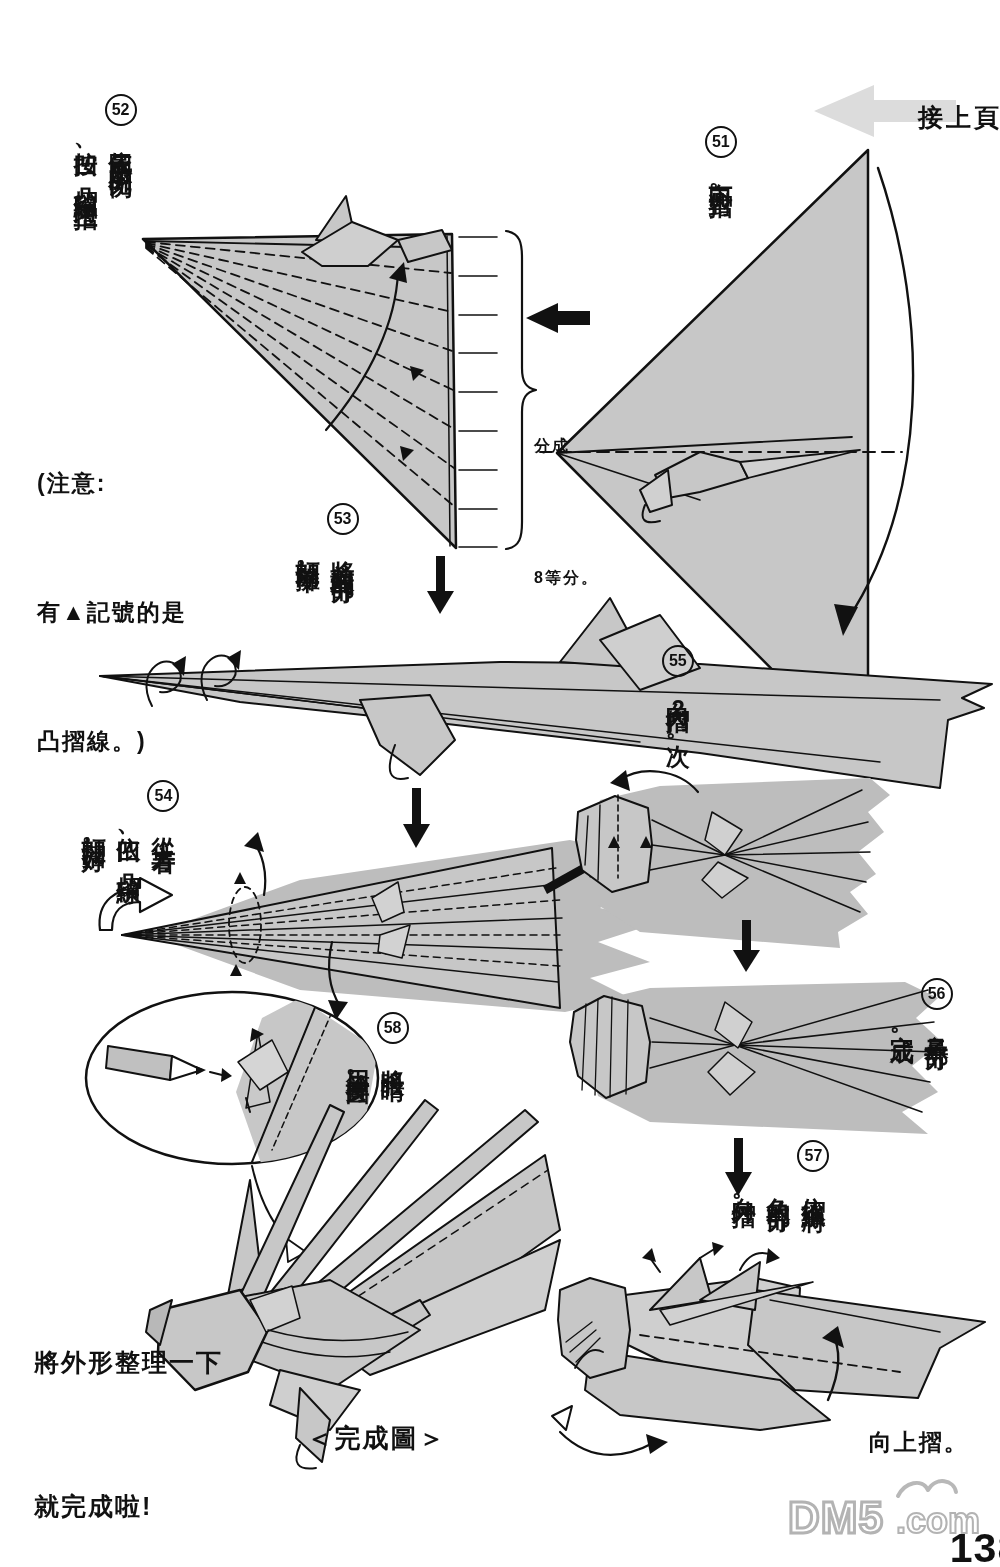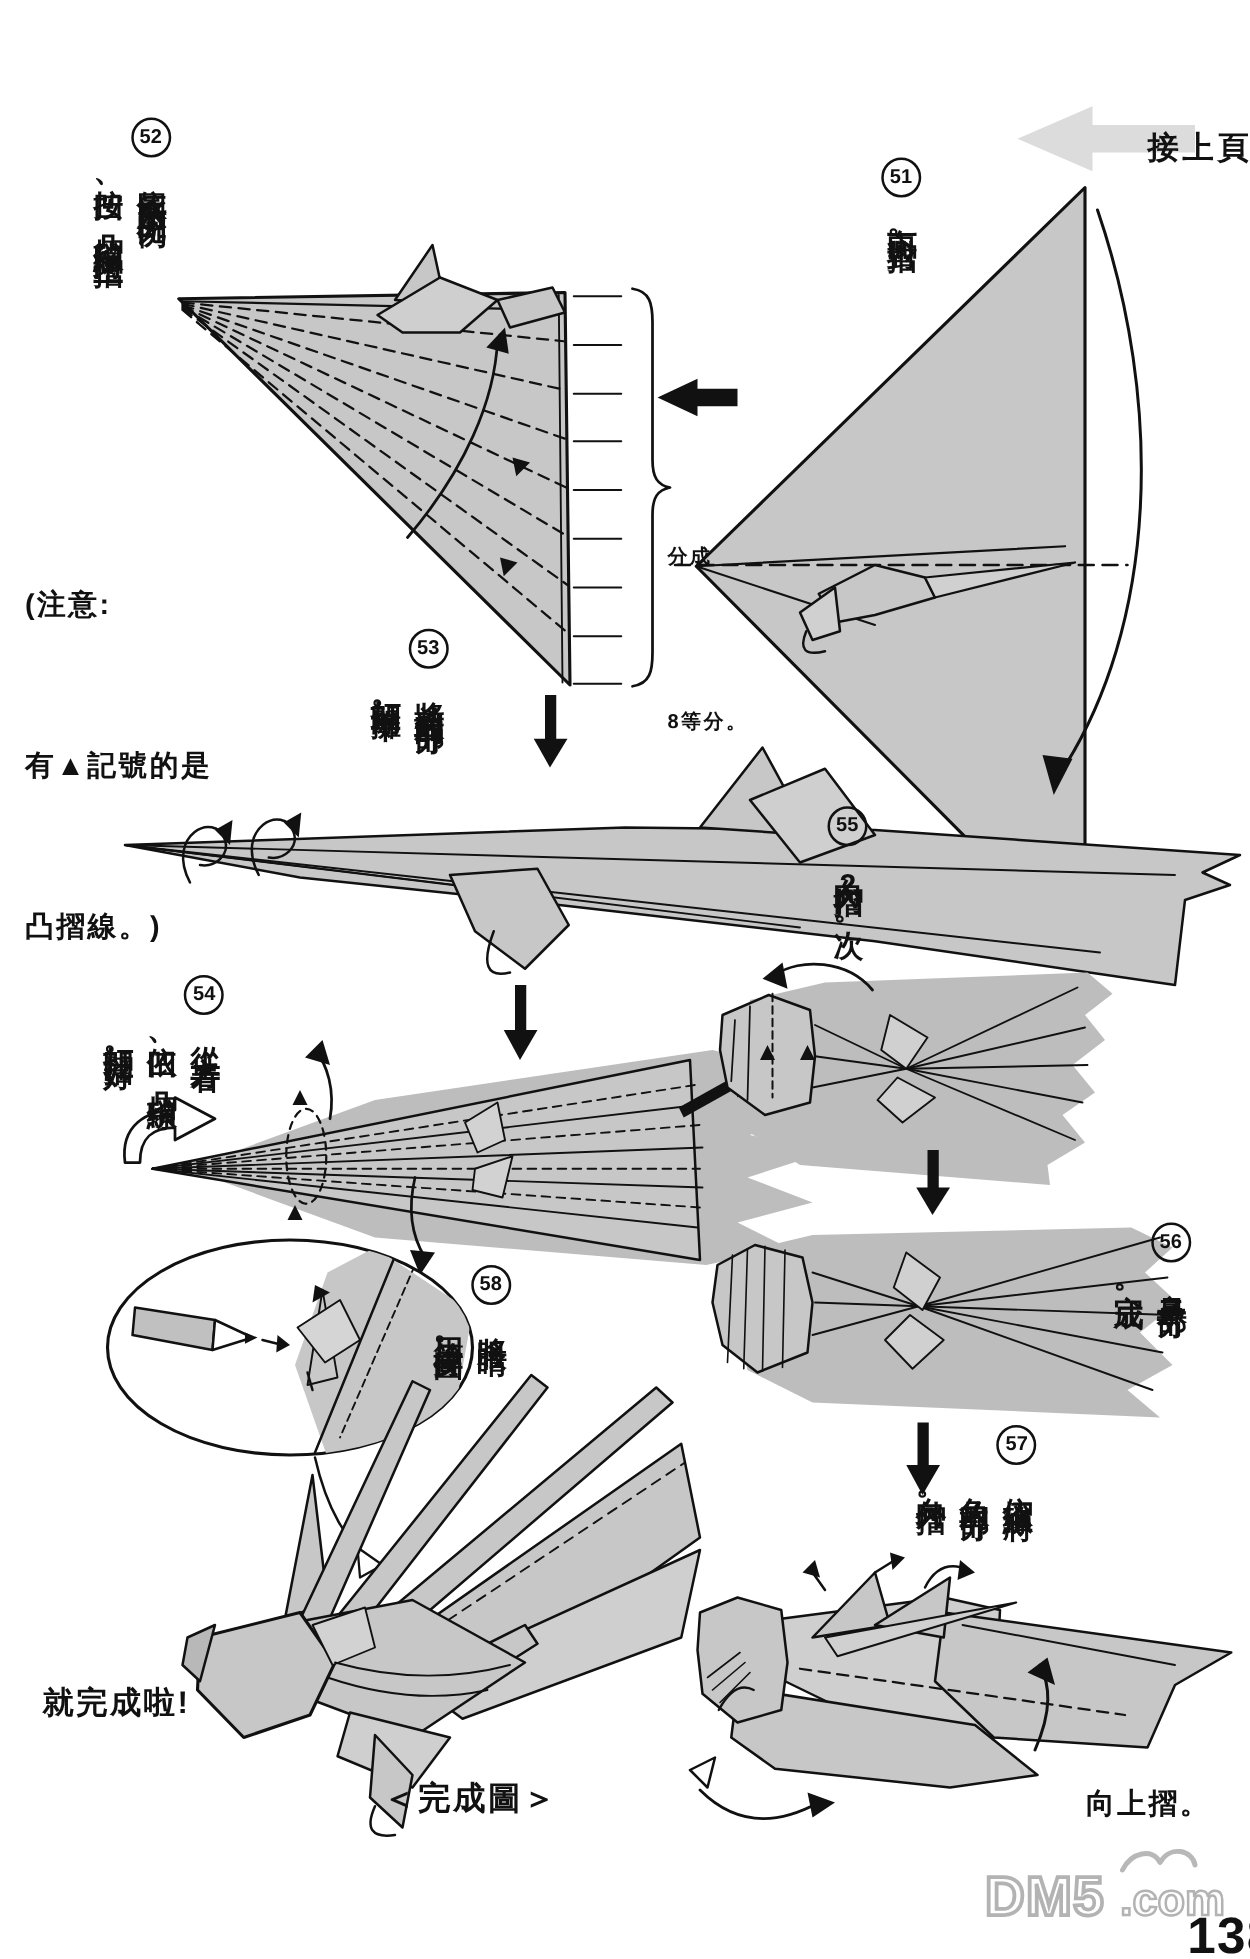--- a/index.html
+++ b/index.html
@@ -305,21 +305,21 @@
 
 <div class="vtext" style="left:703px;top:126px">
   <div class="vcol"><span class="circ">51</span><span>向下對摺。</span></div>
 </div>
 
 <div class="vtext" style="left:68px;top:94px">
   <div class="vcol"><span class="circ">52</span><span>依圖所示的比例,</span></div>
   <div class="vcol"><span>按凹、凸摺線向上摺。</span></div>
 </div>
 
-<div class="htext note" style="left:20px;top:376px">
+<div class="htext note" style="left:37px;top:376px">
   <div>(注意:</div>
   <div>有▲記號的是</div>
   <div>凸摺線。)</div>
 </div>
 
 <div class="htext divide" style="left:534px;top:336px">
   <div>分成</div>
   <div>8等分。</div>
 </div>
 
@@ -348,20 +348,21 @@
   <div class="vcol"><span>角的部分</span></div>
   <div class="vcol"><span>向外摺。</span></div>
 </div>
 
 <div class="vtext" style="left:340px;top:1012px">
   <div class="vcol"><span class="circ">58</span><span>將眼睛</span></div>
   <div class="vcol"><span>用筆撐圓。</span></div>
 </div>
 
 <div class="htext finish" style="left:34px;top:1242px">
+  <div>將外形整理一下</div>
   <div>就完成啦!</div>
 </div>
 
 <div class="htext caption" style="left:288px;top:1390px">
   <span>＜完成圖＞</span>
 </div>
 
 <div class="htext foldup" style="left:852px;top:1400px">
   <span>向上摺。</span>
 </div>

